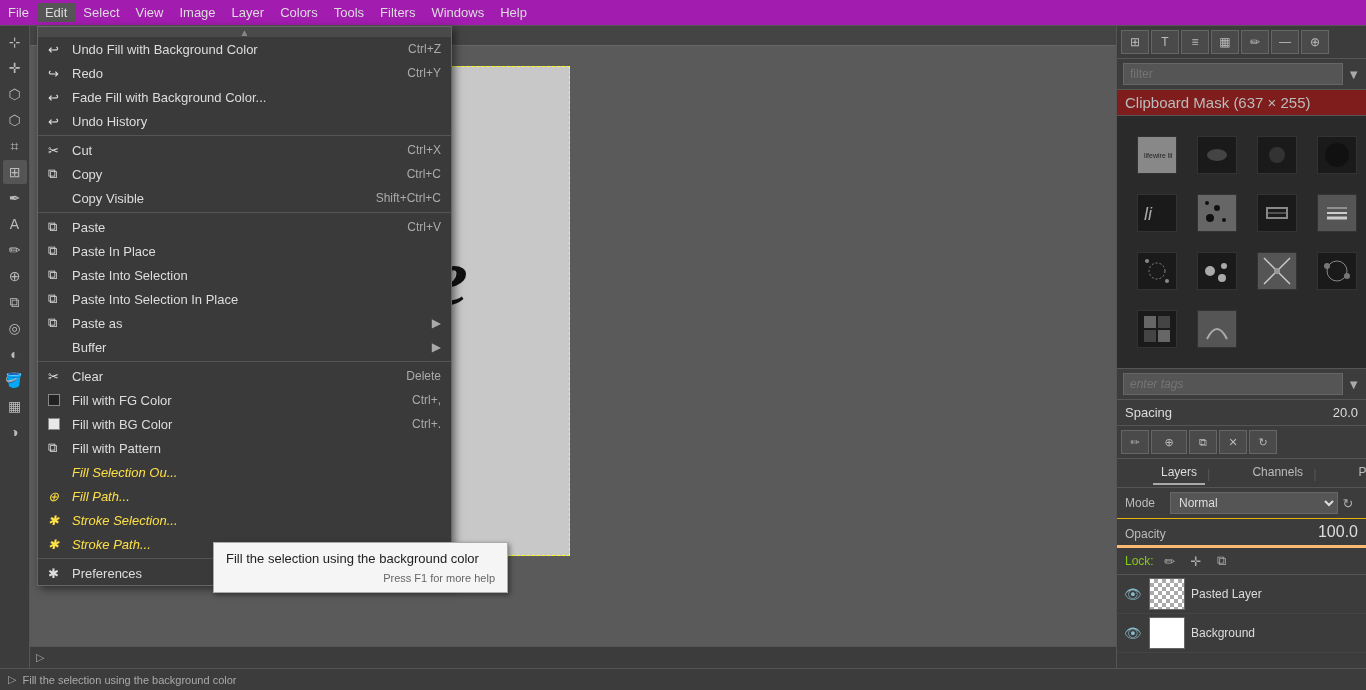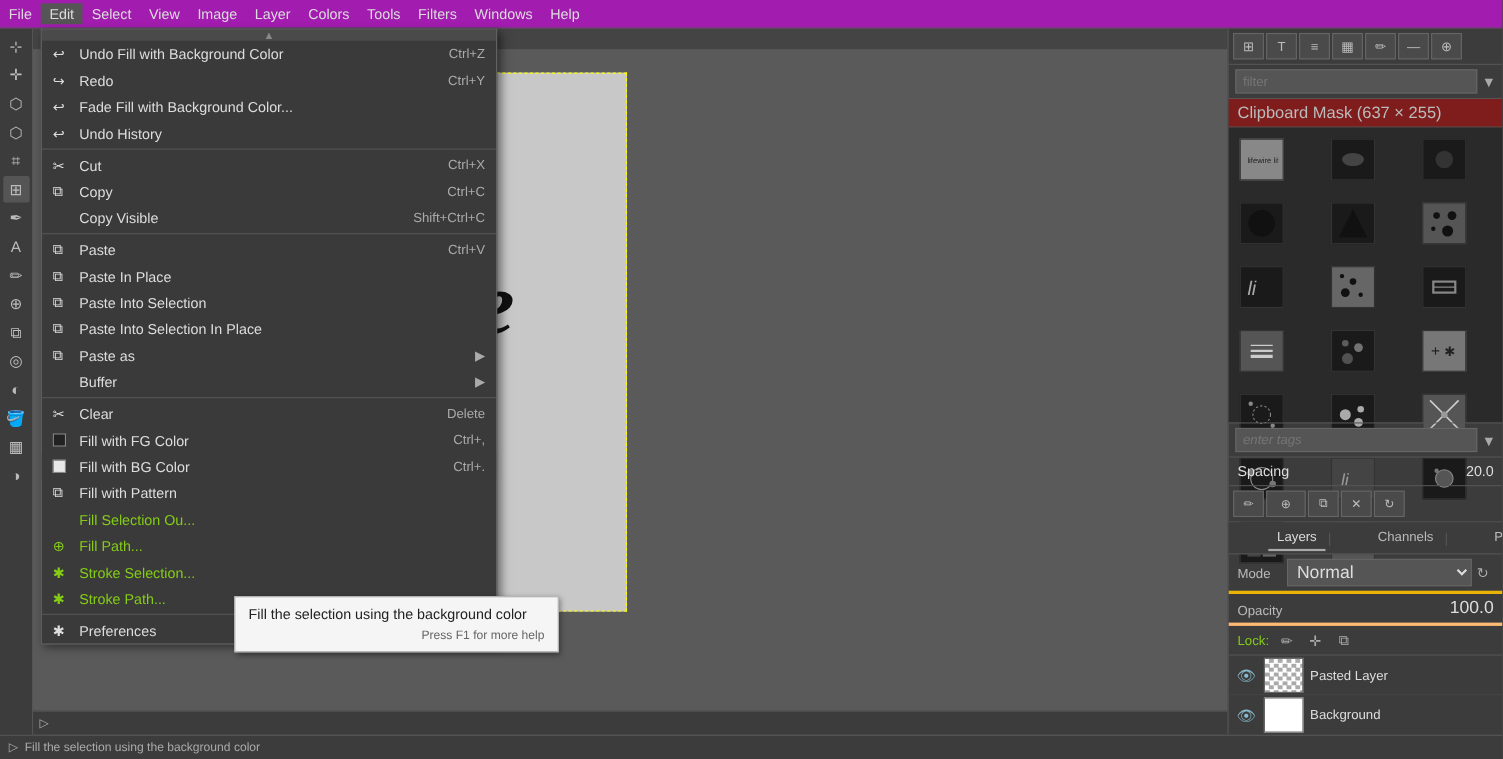--- a/index.html
+++ b/index.html
@@ -113,22 +113,23 @@
     .menu-item .item-arrow {
       color: #aaa;
       font-size: 12px;
     }
     .menu-separator {
       height: 1px;
       background: #555;
       margin: 2px 0;
     }
     .menu-item.disabled {
-      color: #84cc16;
+      color: #fde047;
       cursor: default;
+      font-style: italic;
     }
 
     
     .tooltip-box {
       position: absolute;
       left: 175px;
       top: 515px;
       background: #f5f5f5;
       border: 1px solid #aaa;
       padding: 8px 12px;
@@ -276,23 +277,23 @@
     }
     .clipboard-mask-header {
       background: #7f1d1d;
       padding: 4px 8px;
       font-size: 15px;
       color: #bbb;
       border-bottom: 1px solid #555;
     }
     .brush-grid {
       display: grid;
-      grid-template-columns: repeat(3, 1fr);
+      grid-template-columns: repeat(6, 1fr);
       gap: 20px;
-      padding: 10px;
+      padding: 20px;
       background: #2a2a2a;
       min-height: 200px;
     }
     .brush-item {
       width: 40px;
       height: 38px;
       background: #1a1a1a;
       display: flex;
       align-items: center;
       justify-content: center;
@@ -382,34 +383,34 @@
     }
     .layer-tab-sep {
       color: #555;
       padding: 0 2px;
     }
 
     .layer-mode-row {
       display: flex;
       align-items: center;
       padding: 4px 8px;
-      border-bottom: 3px solid #eab308;
+      border-bottom: 1px solid #eab308;
     }
     .layer-mode-label {
       font-size: 12px;
       color: #bbb;
       width: 45px;
     }
     .layer-mode-select {
       flex: 1;
       background: #555;
       border: 1px solid #666;
       color: #ddd;
       padding: 2px 4px;
-      font-size: 16px;
+      font-size: 12px;
     }
     .layer-mode-refresh {
       width: 20px;
       display: flex;
       align-items: center;
       justify-content: center;
       color: #aaa;
       cursor: pointer;
     }
 

